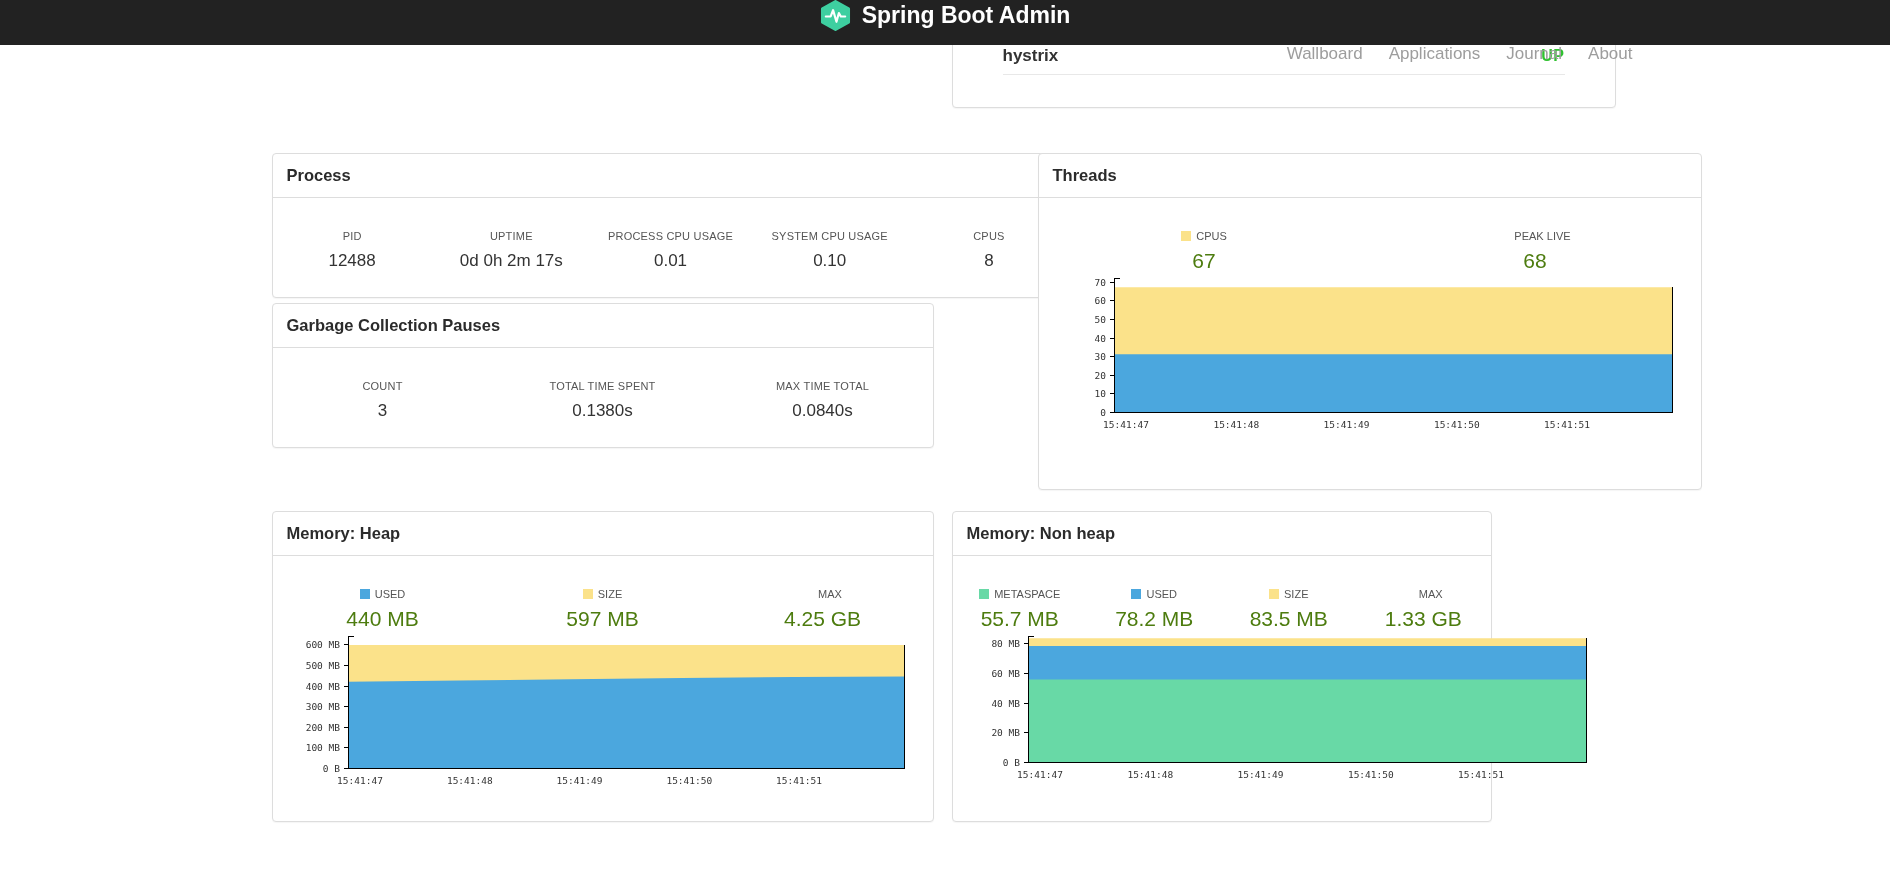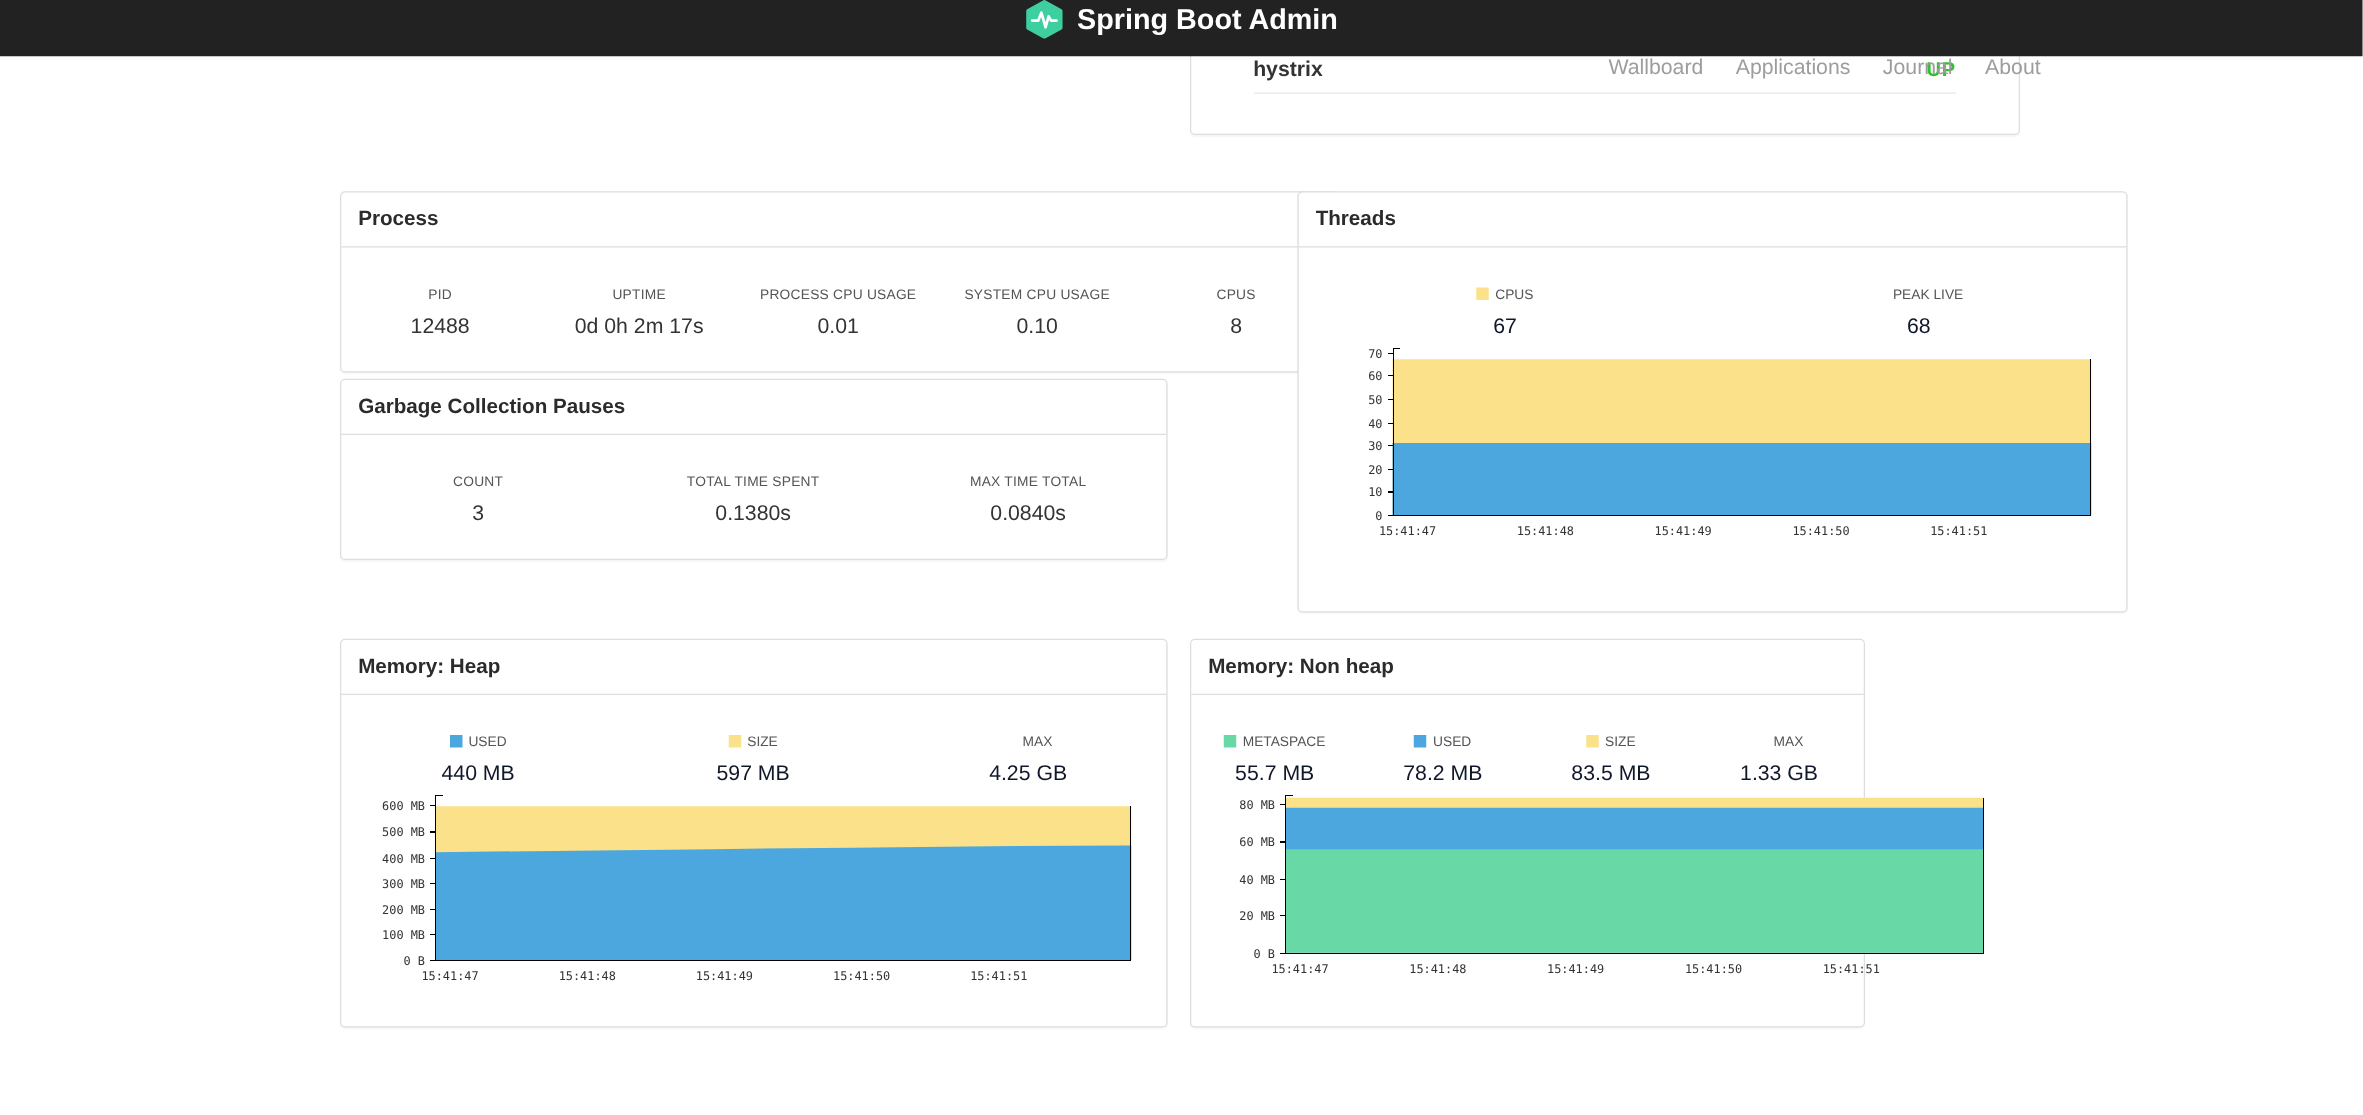--- a/index.html
+++ b/index.html
@@ -39,21 +39,21 @@
   }
   .stats-row { display: flex; padding-top: 32px; }
   .stat { flex: 1; text-align: center; }
   .stat-label { font-size: 11px; color: #555; letter-spacing: .2px; white-space: nowrap; }
   .stat-value { font-size: 17px; color: #333; margin-top: 8px; line-height: 21px; white-space: nowrap; }
   
   .legend { display: flex; padding-top: 32px; }
   .legend-item { flex: 1; text-align: center; }
   .legend-label { font-size: 11px; color: #555; white-space: nowrap; }
   .swatch { display: inline-block; width: 10px; height: 10px; margin-right: 5px; vertical-align: -1px; }
-  .legend-value { font-size: 17px; color: #0f172a; margin-top: 8px; line-height: 21px; }
+  .legend-value { font-size: 21px; color: #4d7c0f; margin-top: 8px; line-height: 21px; }
   
   .chart { margin-top: 2px; width: 100%; }
   svg .tick { font-family: "DejaVu Sans Mono", monospace; font-size: 9.5px; fill: #333; }
   
   .health-row {
     display: flex; justify-content: space-between; align-items: baseline;
     margin: 85px 50px 0;
   }
   .health-name { font-size: 17px; font-weight: bold; color: #333; }
   .health-status { font-size: 16px; font-weight: bold; letter-spacing: .5px; }

